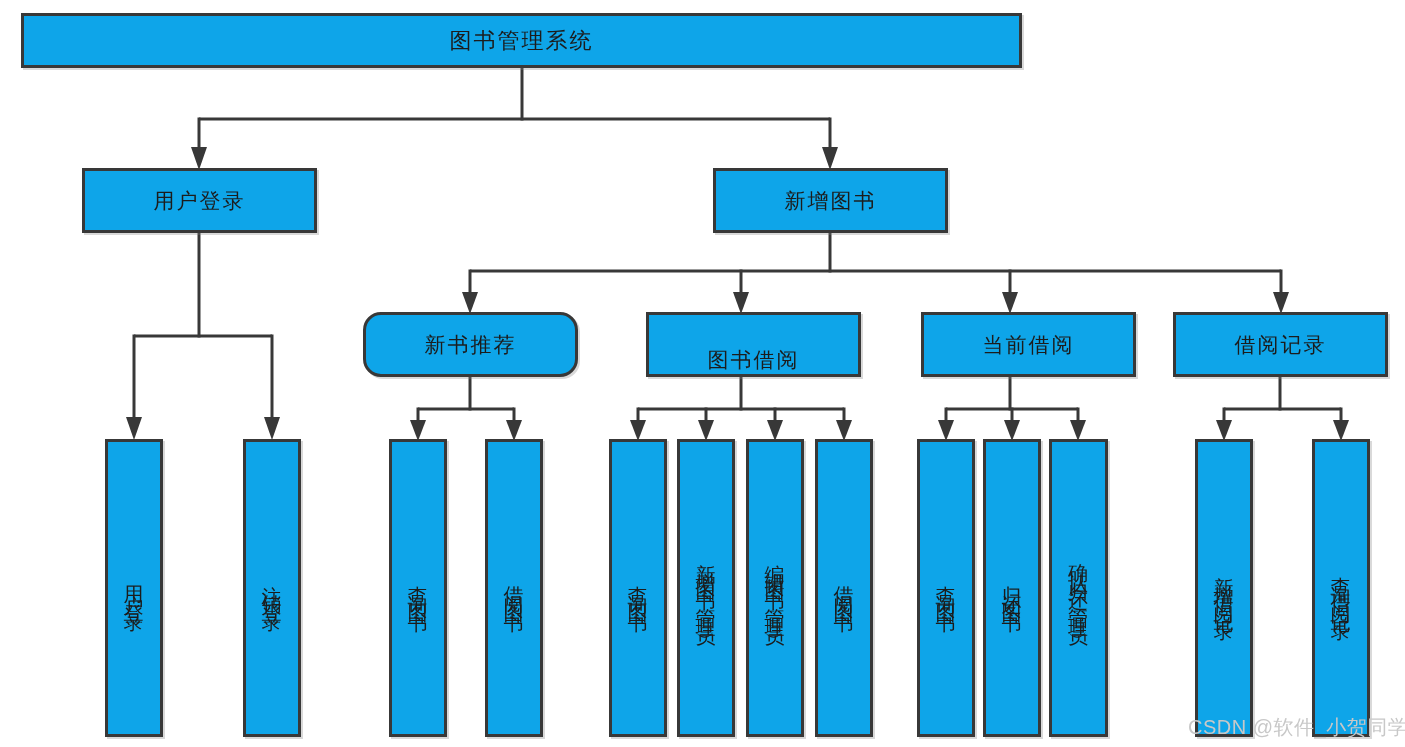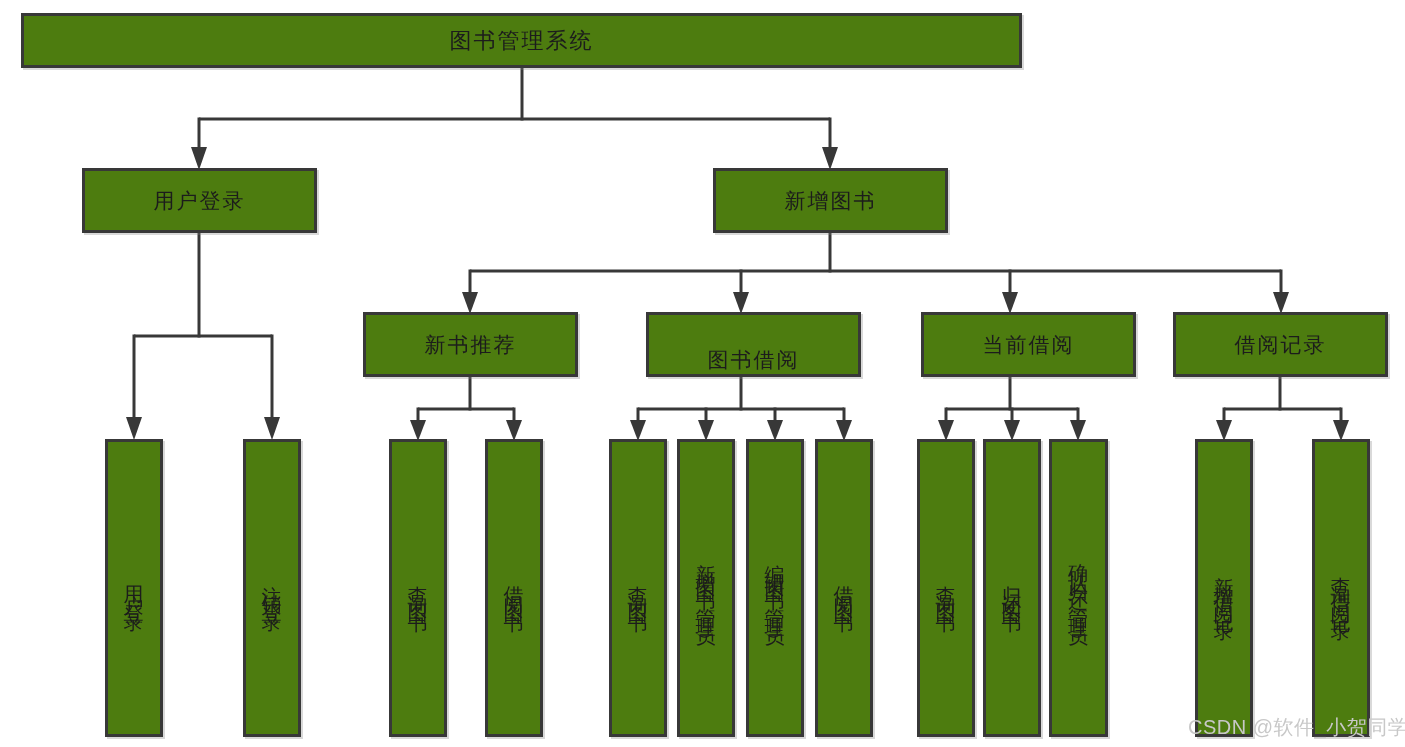--- a/index.html
+++ b/index.html
@@ -8,41 +8,41 @@
     width:1405px;height:747px;
     background:#ffffff;
     font-family:"Liberation Sans","DejaVu Sans",sans-serif;
     overflow:hidden;
   }
   #wires{position:absolute;left:0;top:0;width:1405px;height:747px;}
   #wires path{stroke:#383838;stroke-width:3;fill:none;}
   #wires polygon{fill:#383838;stroke:none;}
   .box{
     position:absolute;
-    background:#4d7c0f;
+    background:#0ea5e9;
     border:3px solid #383838;
     box-sizing:border-box;
     display:flex;align-items:center;justify-content:center;
     color:#1c1c1c;
     box-shadow:2px 2px 0 rgba(130,130,130,0.30);
   }
   .hlabel{font-size:21px;letter-spacing:2px;white-space:nowrap;}
   #root .hlabel{font-size:22px;}
   .vlabel{
     writing-mode:vertical-rl;
     text-orientation:mixed;
     font-size:20px;
     line-height:1;
     letter-spacing:9px;
     white-space:nowrap;
   }
   #root     {left:21px;  top:13px;  width:1001px;height:55px;}
   #b-user   {left:82px;  top:168px; width:235px; height:65px;}
   #b-book   {left:713px; top:168px; width:235px; height:65px;}
-  #m-new    {left:363px; top:312px; width:215px; height:65px;}
+  #m-new    {left:363px; top:312px; width:215px; height:65px;border-radius:18px;}
   #m-borrow {left:646px; top:312px; width:215px; height:65px;align-items:flex-end;}
   #m-current{left:903px; top:312px; width:215px; height:65px;margin-left:18px;}
   #m-records{left:1173px;top:312px; width:215px; height:65px;}
   .leaf{top:439px;width:58px;height:298px;}
   #v1 {left:105px;} #v2 {left:243px;} #v3 {left:389px;} #v4 {left:485px;}
   #v5 {left:609px;} #v6 {left:677px;} #v7 {left:746px;} #v8 {left:815px;}
   #v9 {left:917px;} #v10{left:983px;} #v11{left:1049px;width:59px;}
   #v12{left:1195px;} #v13{left:1312px;}
   #watermark{
     position:absolute;left:1188px;top:714px;

